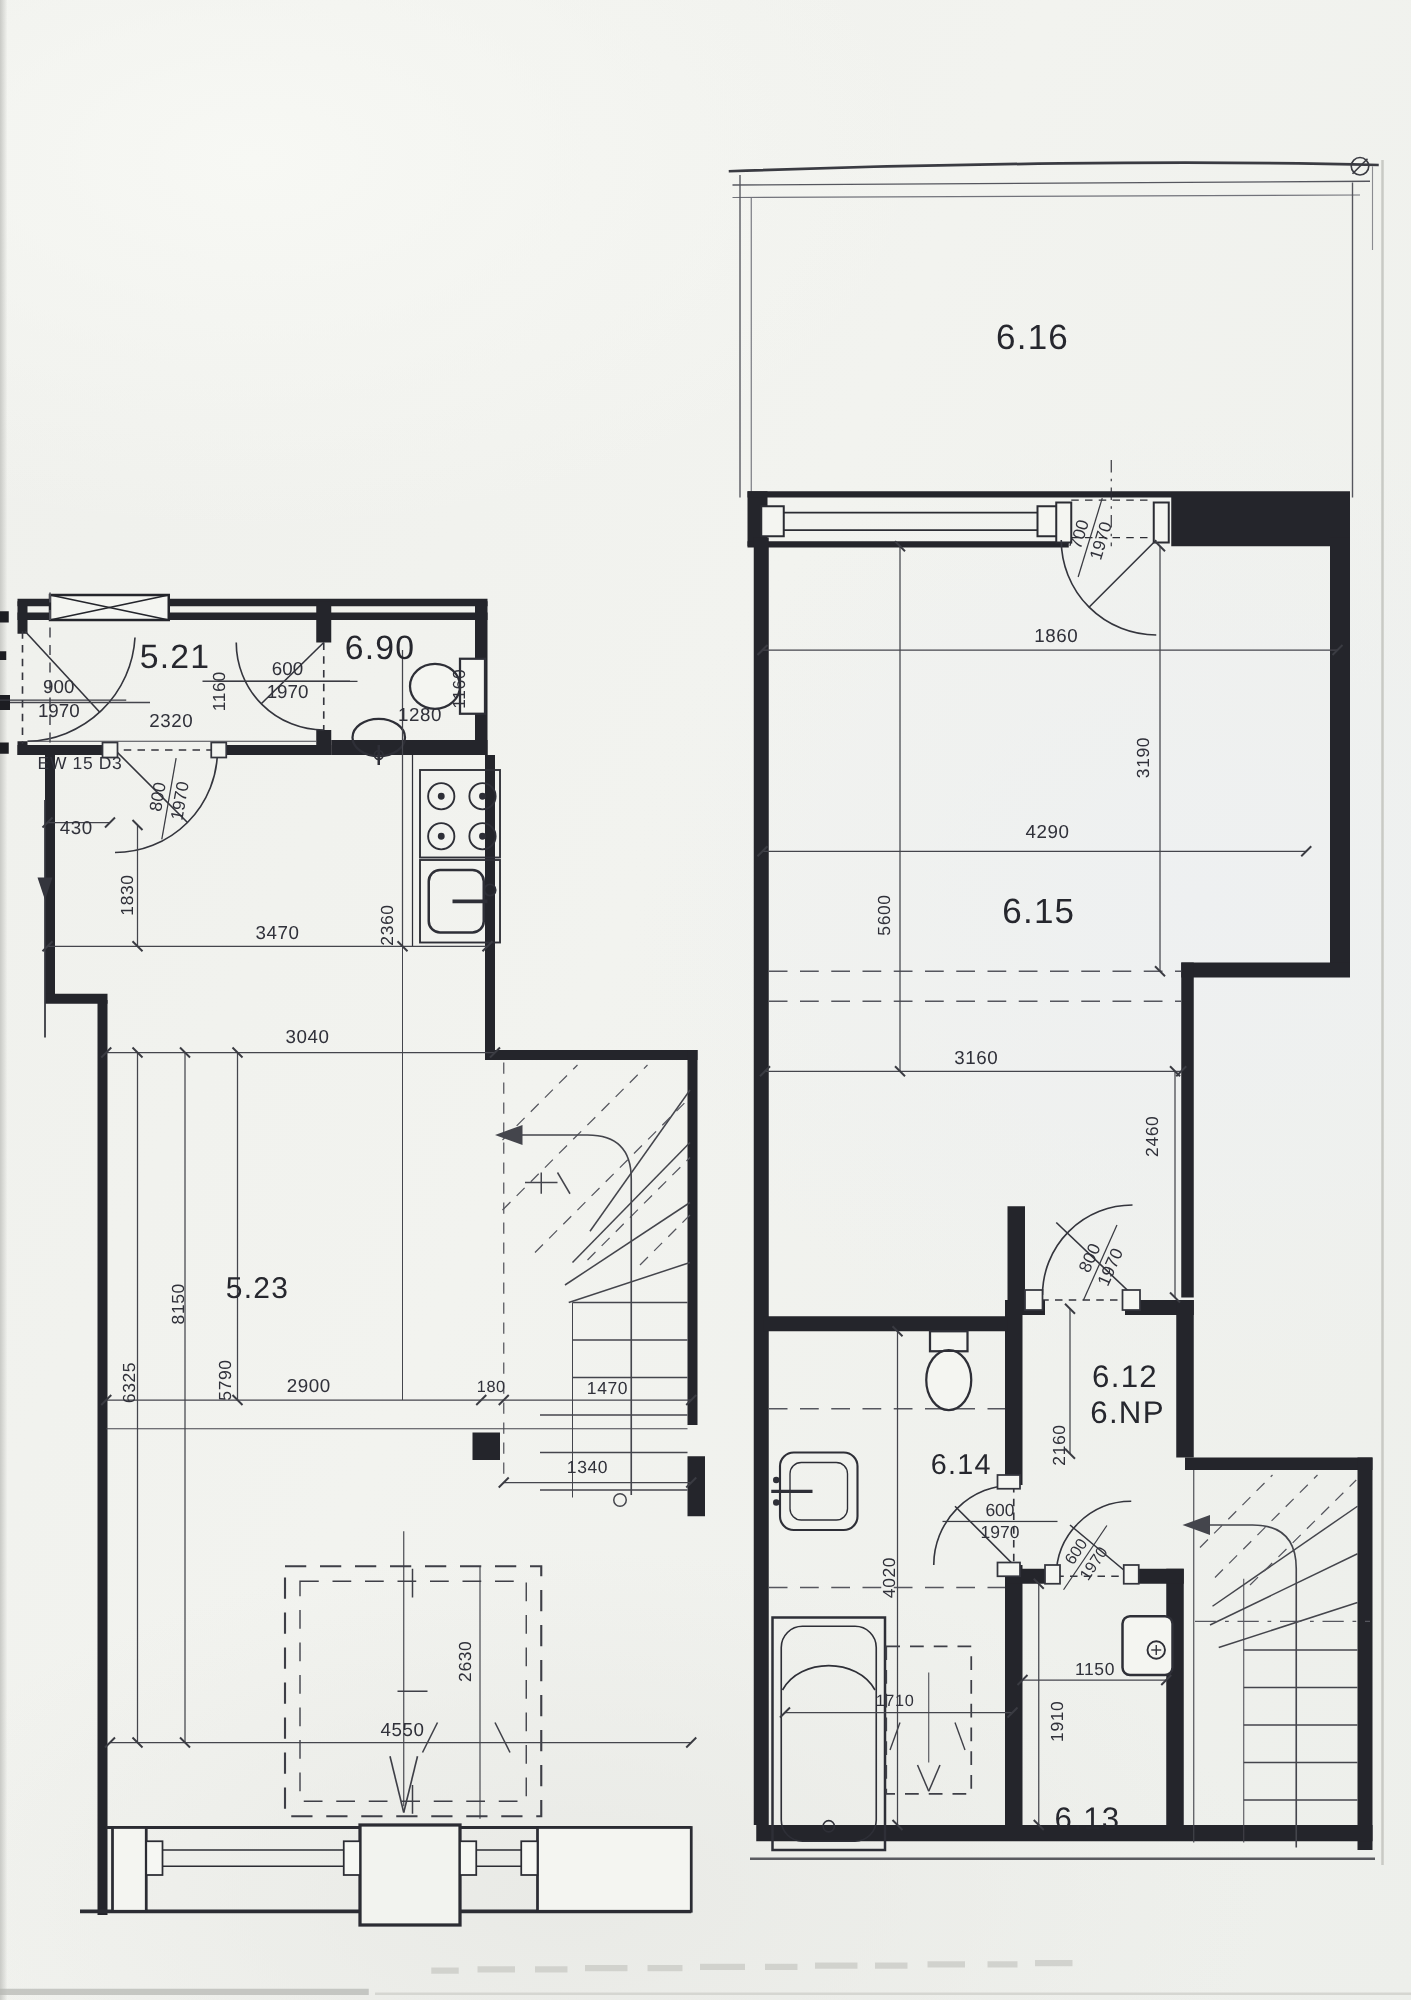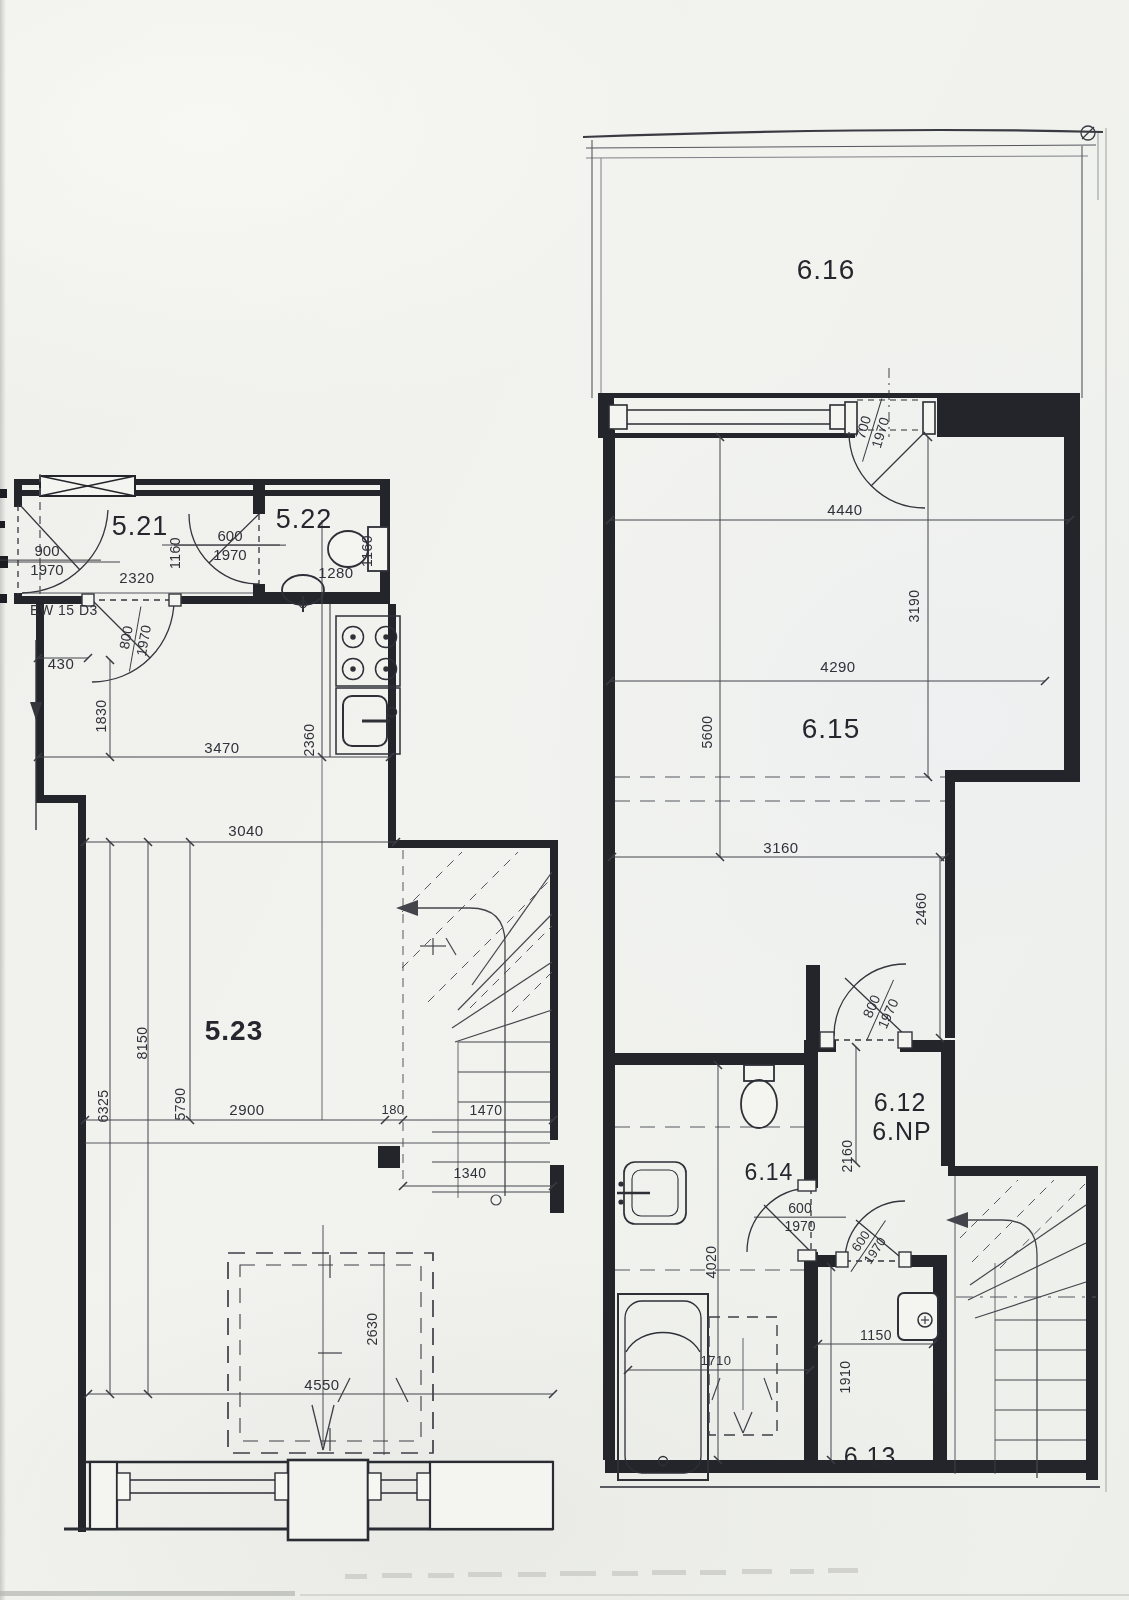--- a/index.html
+++ b/index.html
@@ -370,22 +370,22 @@
       <rect x="700" y="1570" width="26" height="5"></rect>
           <rect x="742" y="1569" width="30" height="5"></rect>
       <rect x="790" y="1569" width="24" height="5"></rect>
           <rect x="828" y="1568" width="30" height="5"></rect>
     </g>
   </g>
 </svg>
 
 <div id="labels">
       <div class="lbl room" style="left: 140px; top: 526px; font-size: 27px; transform: translate(-50%, -50%) rotate(0deg);">5.21</div>
-      <div class="lbl room" style="left: 304px; top: 519px; font-size: 27px; transform: translate(-50%, -50%) rotate(0deg);">5.22</div>
-      <div class="lbl room" style="left: 234px; top: 1031px; font-size: 28px; transform: translate(-50%, -50%) rotate(0deg); font-weight: bold;">5.23</div>
+      <div class="lbl room" style="left: 304px; top: 519px; font-size: 27px; transform: translate(-50%, -50%) rotate(0deg);">6.90</div>
+      <div class="lbl room" style="left: 206px; top: 1031px; font-size: 24px; transform: translate(-50%, -50%) rotate(0deg);">5.23</div>
       <div class="lbl room" style="left: 826px; top: 270px; font-size: 28px; transform: translate(-50%, -50%) rotate(0deg);">6.16</div>
       <div class="lbl room" style="left: 831px; top: 729px; font-size: 28px; transform: translate(-50%, -50%) rotate(0deg);">6.15</div>
       <div class="lbl room" style="left: 900px; top: 1102px; font-size: 25px; transform: translate(-50%, -50%) rotate(0deg);">6.12</div>
       <div class="lbl room" style="left: 902px; top: 1131px; font-size: 25px; transform: translate(-50%, -50%) rotate(0deg);">6.NP</div>
       <div class="lbl room" style="left: 769px; top: 1172px; font-size: 23px; transform: translate(-50%, -50%) rotate(0deg);">6.14</div>
       <div class="lbl room" style="left: 870px; top: 1409px; font-size: 25px; transform: translate(-50%, -50%) rotate(0deg); margin-top: 47px;">6.13</div>
       <div class="frac" style="left: 47px; top: 560px; font-size: 15px; transform: translate(-50%, -50%) rotate(0deg);">
         <span>900</span>
         <span class="bar" style="width: 108px;"></span>
         <span>1970</span>
@@ -417,21 +417,21 @@
       <div class="lbl dim" style="left: 393px; top: 1109px; font-size: 13px; transform: translate(-50%, -50%) rotate(0deg);">180</div>
       <div class="lbl dim" style="left: 486px; top: 1110px; font-size: 14px; transform: translate(-50%, -50%) rotate(0deg);">1470</div>
       <div class="lbl dim" style="left: 470px; top: 1173px; font-size: 14px; transform: translate(-50%, -50%) rotate(0deg);">1340</div>
       <div class="lbl dimv" style="left: 372px; top: 1329px; font-size: 14px; transform: translate(-50%, -50%) rotate(-90deg);">2630</div>
       <div class="lbl dim" style="left: 294px; top: 1384px; font-size: 15px; transform: translate(-50%, -50%) rotate(0deg); margin-left: 28px;">4550</div>
       <div class="frac" style="left: 872px; top: 430px; font-size: 14px; transform: translate(-50%, -50%) rotate(-73deg);">
         <span>700</span>
         <span class="bar" style="width: 66px;"></span>
         <span>1970</span>
       </div>
-      <div class="lbl dim" style="left: 845px; top: 509px; font-size: 15px; transform: translate(-50%, -50%) rotate(0deg);">4440</div>
+      <div class="lbl dim" style="left: 845px; top: 509px; font-size: 15px; transform: translate(-50%, -50%) rotate(0deg);">1860</div>
       <div class="lbl dimv" style="left: 914px; top: 606px; font-size: 14px; transform: translate(-50%, -50%) rotate(-90deg);">3190</div>
       <div class="lbl dim" style="left: 838px; top: 666px; font-size: 15px; transform: translate(-50%, -50%) rotate(0deg);">4290</div>
       <div class="lbl dimv" style="left: 707px; top: 732px; font-size: 14px; transform: translate(-50%, -50%) rotate(-90deg);">5600</div>
       <div class="lbl dim" style="left: 781px; top: 847px; font-size: 15px; transform: translate(-50%, -50%) rotate(0deg);">3160</div>
       <div class="lbl dimv" style="left: 921px; top: 909px; font-size: 14px; transform: translate(-50%, -50%) rotate(-90deg);">2460</div>
       <div class="frac" style="left: 880px; top: 1010px; font-size: 14px; transform: translate(-50%, -50%) rotate(-66deg);">
         <span>800</span>
         <span class="bar" style="width: 66px;"></span>
         <span>1970</span>
       </div>

